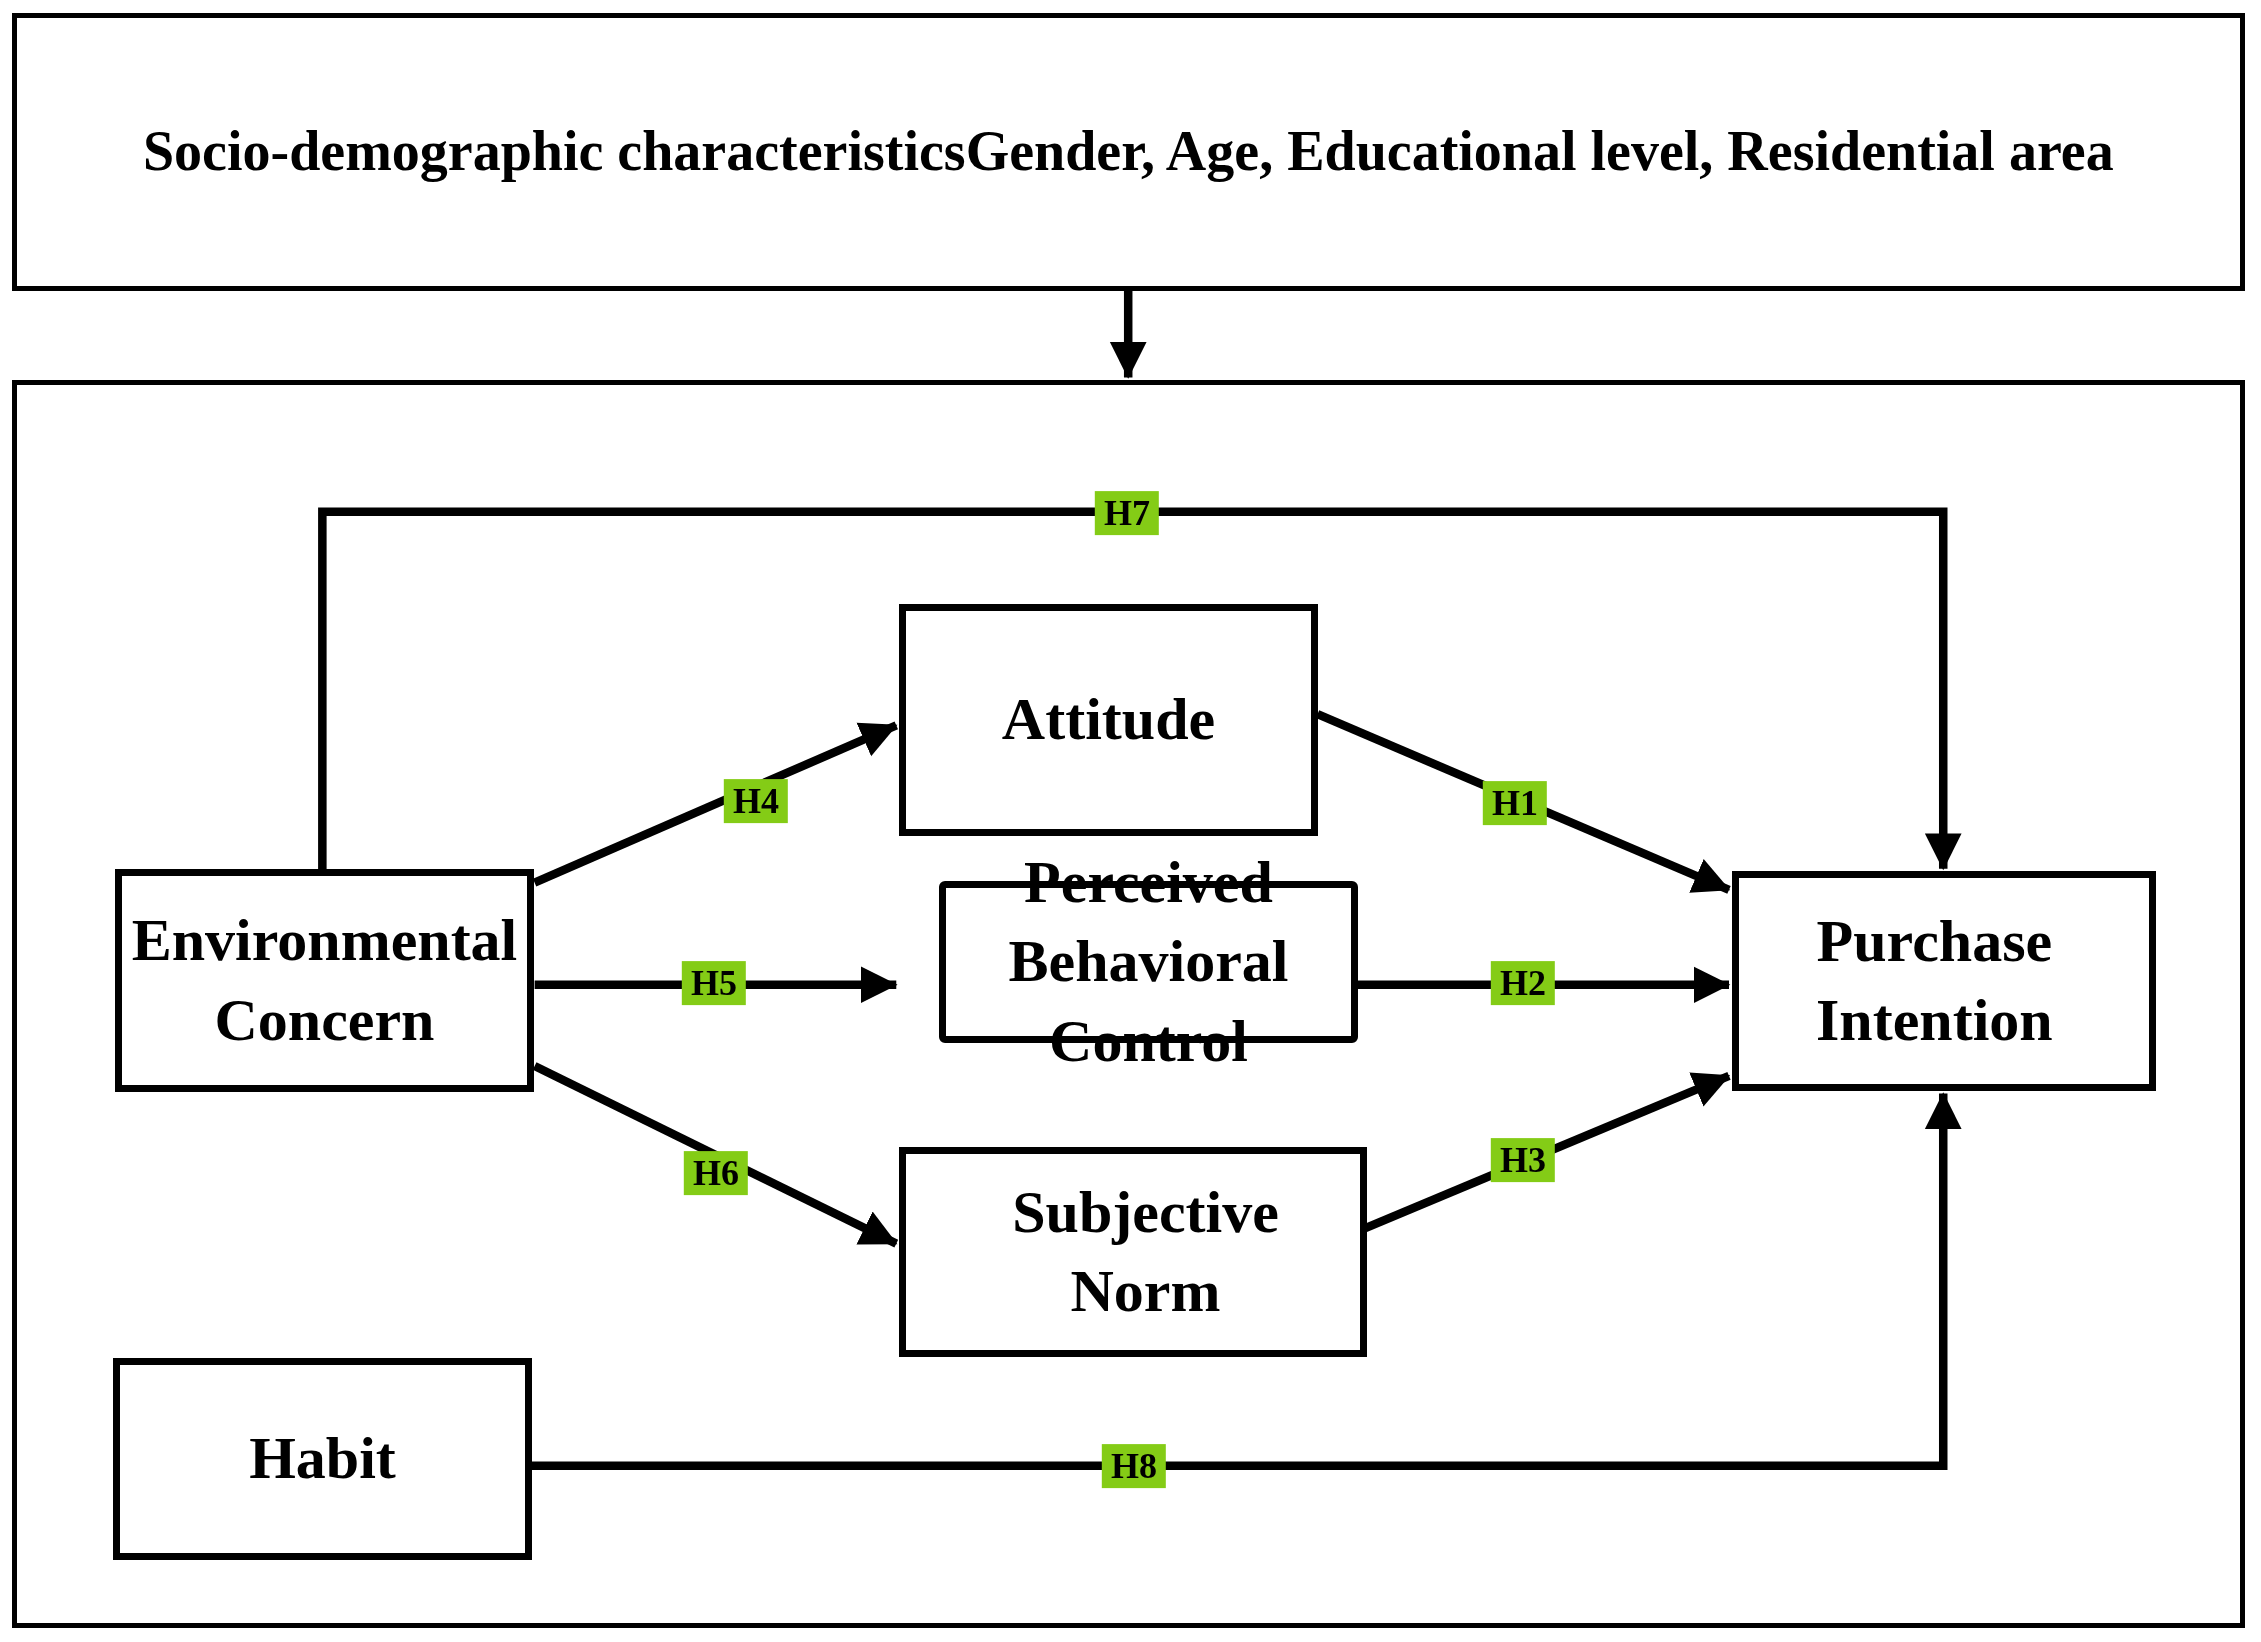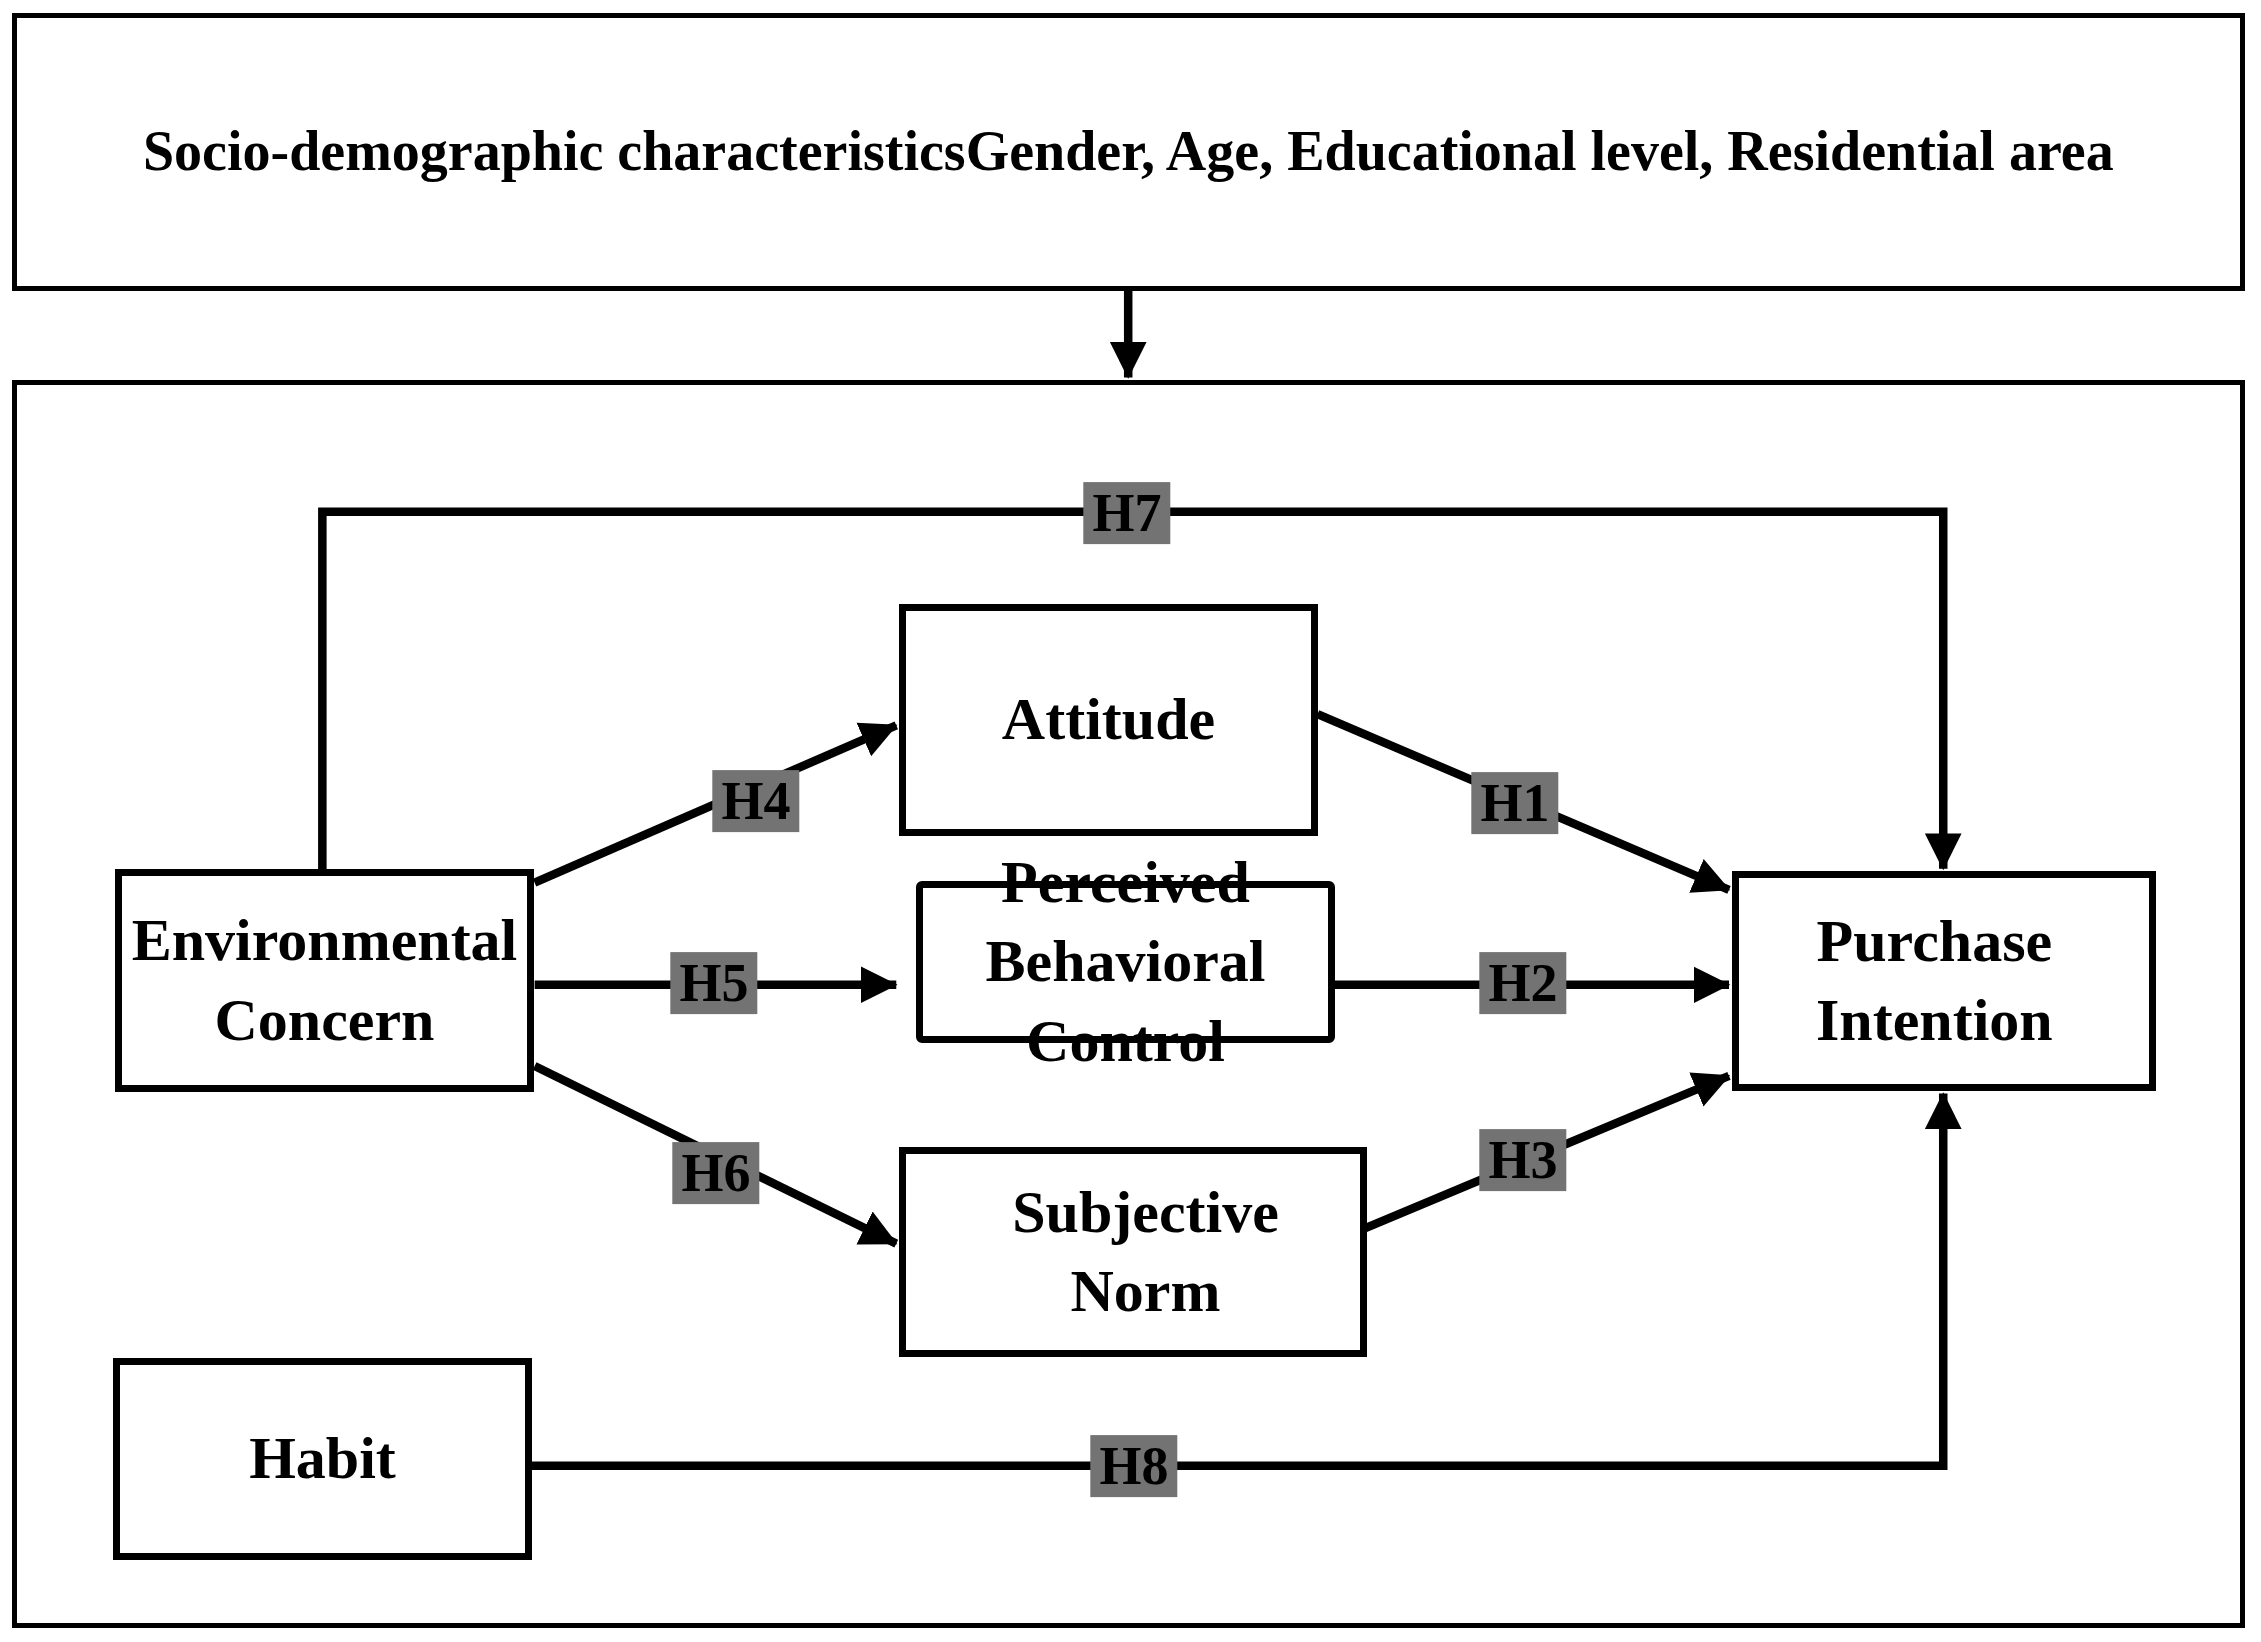--- a/index.html
+++ b/index.html
@@ -58,33 +58,33 @@
   }
   .node-text {
     font-weight: bold;
     font-size: 60px;
     line-height: 1.32;
     text-align: center;
     white-space: nowrap;
   }
   #node-environmental-concern { left: 115px;  top: 869px; width: 419px; height: 223px; }
   #node-attitude              { left: 899px; top: 604px;  width: 419px; height: 232px; }
-  #node-pbc                   { left: 916px; top: 881px; width: 419px; height: 162px; border-radius: 6px; }
+  #node-pbc                   { left: 939px; top: 881px; width: 419px; height: 162px; border-radius: 6px; }
   #node-subjective-norm       { left: 899px; top: 1147px; width: 468px; height: 210px; padding-left: 25px; }
   #node-purchase-intention    { left: 1732px; top: 871px; width: 424px; height: 220px;
                                 justify-content: flex-start; }
   #node-purchase-intention .node-text { text-align: center; padding-left: 77px; }
   #node-habit                 { left: 113px;  top: 1358px; width: 419px; height: 202px; }
   .edge-label {
     position: absolute;
     transform: translate(-50%, -50%);
     font-weight: bold;
-    font-size: 54px;
+    font-size: 36px;
     line-height: 1;
-    background: #737373;
+    background: #84cc16;
     padding: 3.9px 9.2px;
     white-space: nowrap;
   }
   #label-h7 { left: 1127px; top: 513px;  }
   #label-h4 { left: 756px; top: 801px; text-align: right; }
   #label-h5 { left: 714px; top: 983px; }
   #label-h6 { left: 716px; top: 1173px; }
   #label-h1 { left: 1515px; top: 803px; }
   #label-h2 { left: 1523px; top: 983px; }
   #label-h3 { left: 1523px; top: 1160px; }

